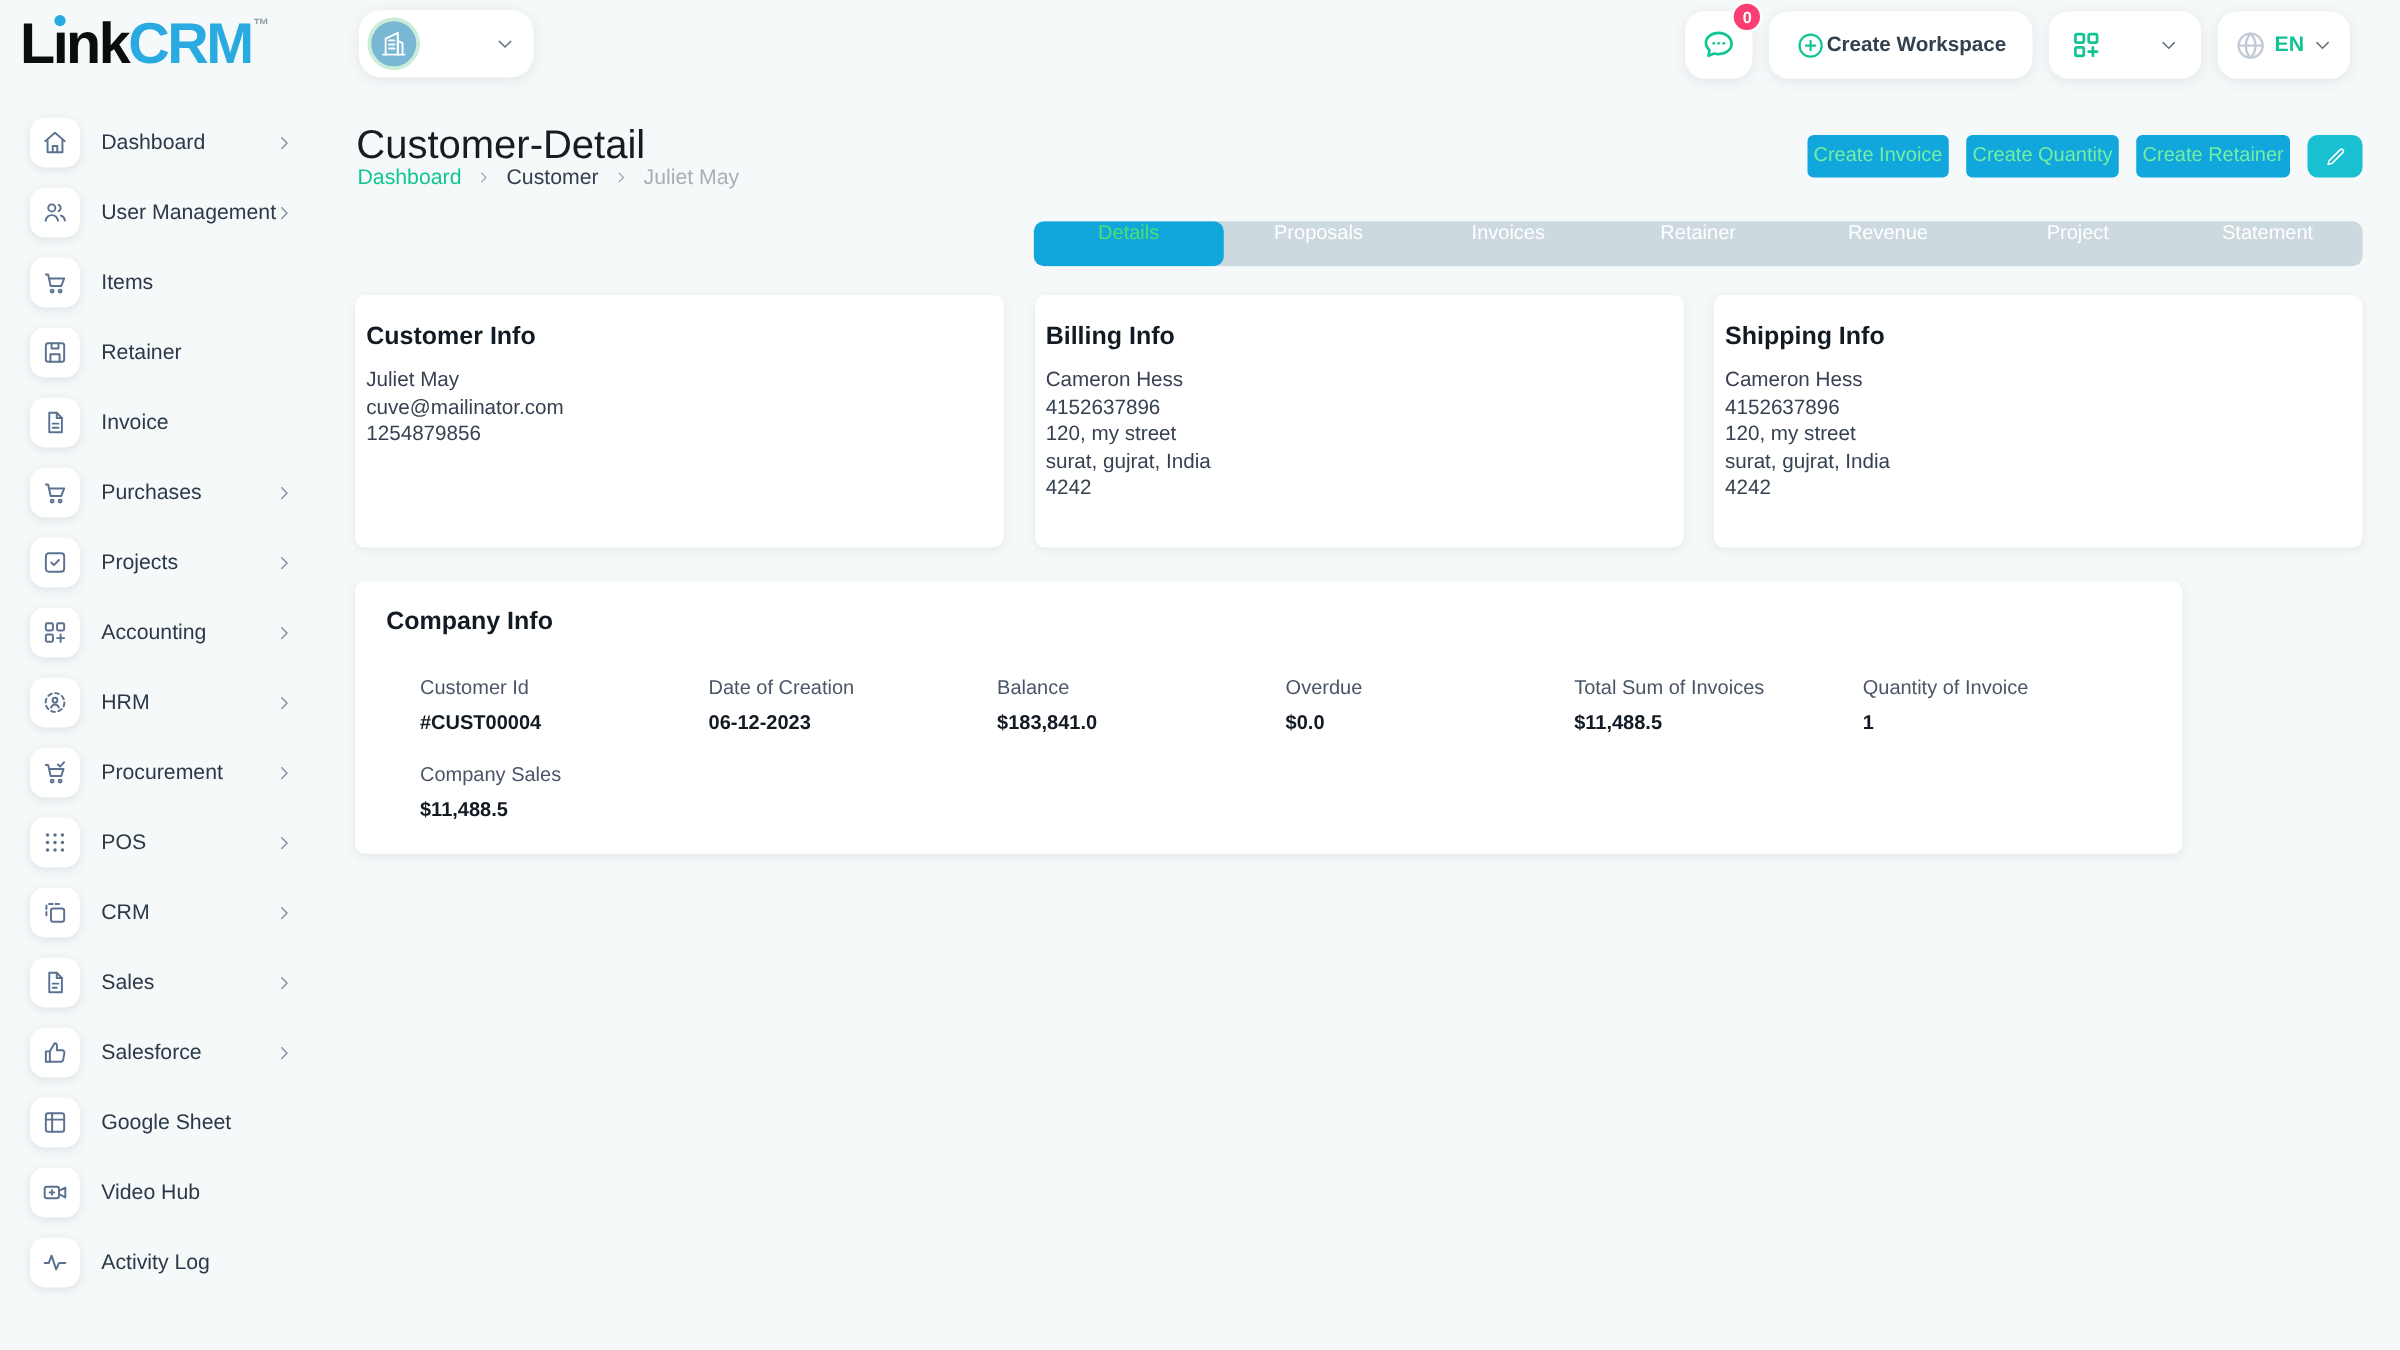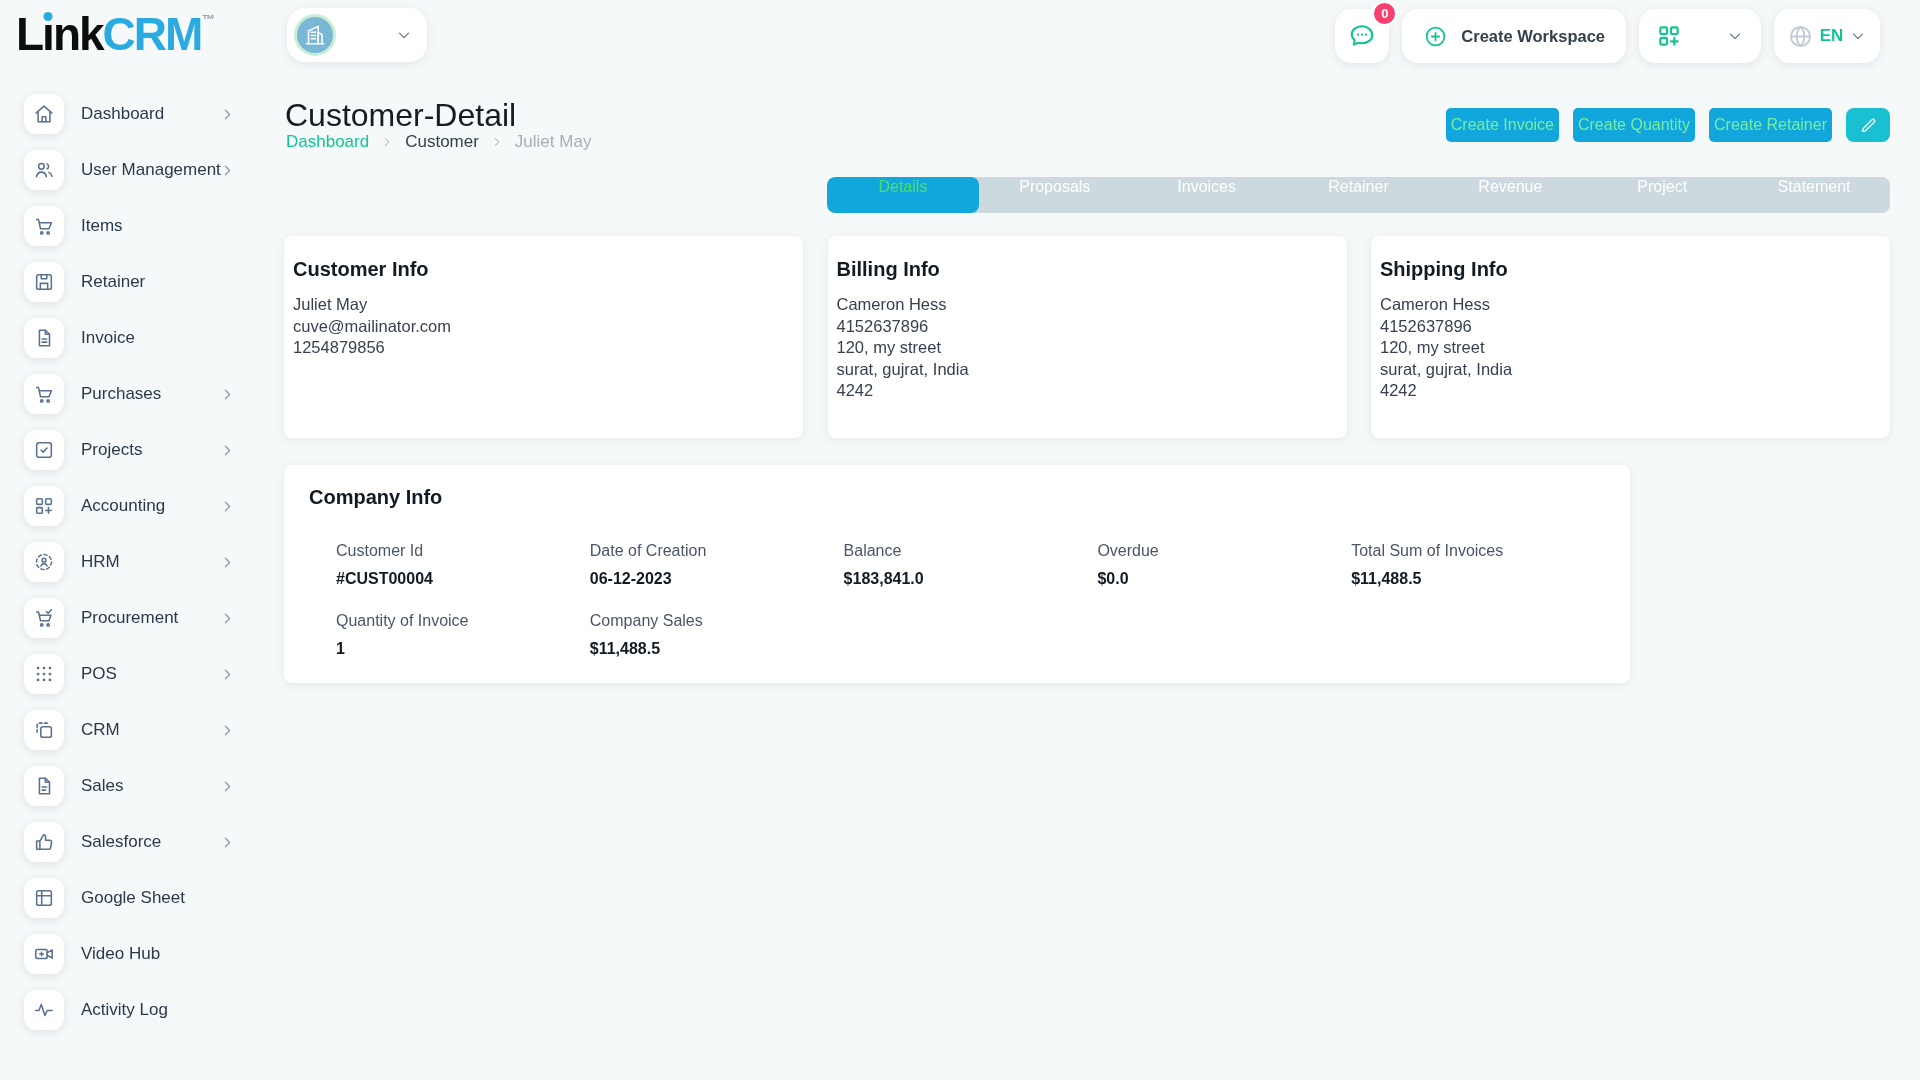--- a/index.html
+++ b/index.html
@@ -31,21 +31,21 @@
   .ws-avatar{width:42px;height:42px;border-radius:50%;background:#79b7d5;border:3px solid #c9edd6;display:flex;align-items:center;justify-content:center;color:#fff}
   .ws-avatar.ic svg{width:26px;height:26px;stroke-width:1.4}
   .chev{width:18px;height:18px;color:#6b7682}
 
   .top-right{position:absolute;right:40px;top:9px;display:flex;gap:13px;align-items:center}
   .tile{height:54px;background:#fff;border-radius:16px;box-shadow:0 2px 10px rgba(108,124,147,.15);display:flex;align-items:center;cursor:pointer}
   .chat-tile{width:54px;justify-content:center;position:relative}
   .chat-ic{width:30px;height:30px;color:var(--green)}
   .badge{position:absolute;top:-8px;right:-8px;min-width:25px;height:25px;border-radius:13px;background:var(--pink);
     color:#fff;font-size:13px;font-weight:700;display:flex;align-items:center;justify-content:center;border:2px solid #fff}
-  .cw-pill{padding:0 21px;gap:13px}
+  .cw-pill{padding:0 21px;gap:0}
   .plus-ic{width:25px;height:25px;color:var(--green)}
   .cw-label{font-size:16.5px;font-weight:700;color:#33414e}
   .grid-pill{width:122px;justify-content:space-between;padding:0 17px}
   .gicon{width:26px;height:26px;color:var(--green)}
   .gicon svg{stroke-width:2}
   .lang-pill{width:106px;justify-content:space-between;padding:0 13px}
   .globe-ic{width:27px;height:27px;color:#c2cbd6}
   .lang{color:var(--green);font-weight:700;font-size:17px}
 
   
@@ -78,22 +78,22 @@
     background:transparent;border:none;cursor:pointer;font-family:inherit;border-radius:8px}
   .tab.active{background:var(--blue);color:#4ae071}
 
   
   .card{background:#fff;border-radius:8px;box-shadow:0 2px 8px rgba(108,124,147,.13)}
   .cards-row{position:absolute;left:284px;top:236px;width:1606px;display:flex;gap:24.5px}
   .info-card{width:519px;height:202px;padding:22px 9px}
   .card-title{font-size:20px;font-weight:700;color:#121a23;margin:0 0 13px}
   .card-line{font-size:16.5px;color:var(--body-text);line-height:21.5px}
 
-  .company-card{position:absolute;left:284px;top:465px;width:1346px;height:218px;padding:21px 25px}
-  .company-grid{display:grid;grid-template-columns:repeat(5,1fr);padding:20px 0 0 27px;row-gap:24px}
+  .company-card{position:absolute;left:284px;top:465px;width:1462px;height:218px;padding:21px 25px}
+  .company-grid{display:grid;grid-template-columns:repeat(6,1fr);padding:20px 0 0 27px;row-gap:24px}
   .f-label{font-size:16px;color:var(--muted)}
   .f-value{font-size:16px;font-weight:700;color:#121a23;margin-top:10px}
 </style>
 </head>
 <body>
 
 <header class="topbar">
   <div class="logo">
     <span class="black">L<span class="iwrap">ı<span class="idot"></span></span>nk</span><span class="blue">CRM</span><span class="tm">™</span>
   </div>

